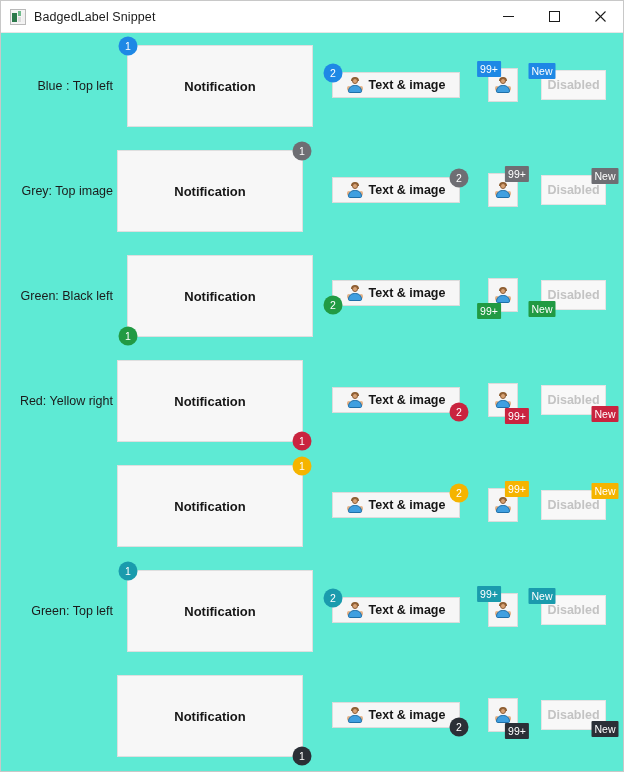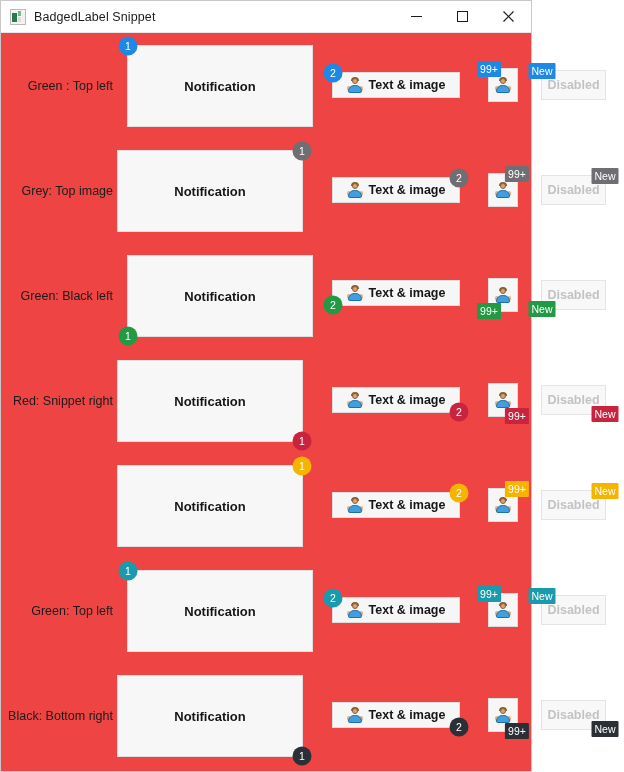--- a/index.html
+++ b/index.html
@@ -8,25 +8,25 @@
   }
   body {
     width: 624px;
     height: 772px;
     background: #ffffff;
     font-family: "Liberation Sans", sans-serif;
     overflow: hidden;
   }
   .window {
     position: relative;
-    width: 532px;
+    width: 624px;
     height: 772px;
     box-sizing: border-box;
     border: 1px solid #c8c8c8;
-    background: #ef4444;
+    background: #5eead4;
   }
   
   .titlebar {
     position: relative;
     height: 31px;
     background: #ffffff;
     border-bottom: 1px solid #e6e6e6;
     display: flex;
     align-items: center;
   }
@@ -262,21 +262,21 @@
             <line x1="0.5" y1="0.5" x2="10.5" y2="10.5" stroke="currentColor" stroke-width="1.1"></line>
             <line x1="10.5" y1="0.5" x2="0.5" y2="10.5" stroke="currentColor" stroke-width="1.1"></line>
           </svg>
       </div>
     </div>
   </div>
 
   <div class="content" id="rows-container">
       <div class="row" style="top: 0px;">
         <div class="label-wrap">
-          <div class="row-label">Green : Top left</div>
+          <div class="row-label">Blue : Top left</div>
         </div>
         <div class="notif-wrap" style="left:126px;">
           <div class="notif">
             <span class="notif-text">Notification</span>
             <span class="badge circle pos-tl" style="background:#1e88e5;">1</span>
           </div>
         </div>
         <div class="btn-wrap" style="left:331px;top:39px;">
           <div class="btn text-image">
             <span class="avatar">
@@ -388,21 +388,21 @@
         </div>
         <div class="btn-wrap" style="left:540px;top:37px;">
           <div class="btn disabled">
             <span>Disabled</span>
             <span class="badge rect pos-bl" style="background:#219a43;">New</span>
           </div>
         </div>
       </div>
       <div class="row" style="top: 315px;">
         <div class="label-wrap">
-          <div class="row-label">Red: Snippet right</div>
+          <div class="row-label">Red: Yellow right</div>
         </div>
         <div class="notif-wrap" style="left:116px;">
           <div class="notif">
             <span class="notif-text">Notification</span>
             <span class="badge circle pos-br" style="background:#c9243f;">1</span>
           </div>
         </div>
         <div class="btn-wrap" style="left:331px;top:39px;">
           <div class="btn text-image">
             <span class="avatar">
@@ -510,23 +510,20 @@
           </div>
         </div>
         <div class="btn-wrap" style="left:540px;top:37px;">
           <div class="btn disabled">
             <span>Disabled</span>
             <span class="badge rect pos-tl" style="background:#1a9bad;">New</span>
           </div>
         </div>
       </div>
       <div class="row" style="top: 630px;">
-        <div class="label-wrap">
-          <div class="row-label">Black: Bottom right</div>
-        </div>
         <div class="notif-wrap" style="left:116px;">
           <div class="notif">
             <span class="notif-text">Notification</span>
             <span class="badge circle pos-br" style="background:#2b2f36;">1</span>
           </div>
         </div>
         <div class="btn-wrap" style="left:331px;top:39px;">
           <div class="btn text-image">
             <span class="avatar">
               <i class="hair"></i>

